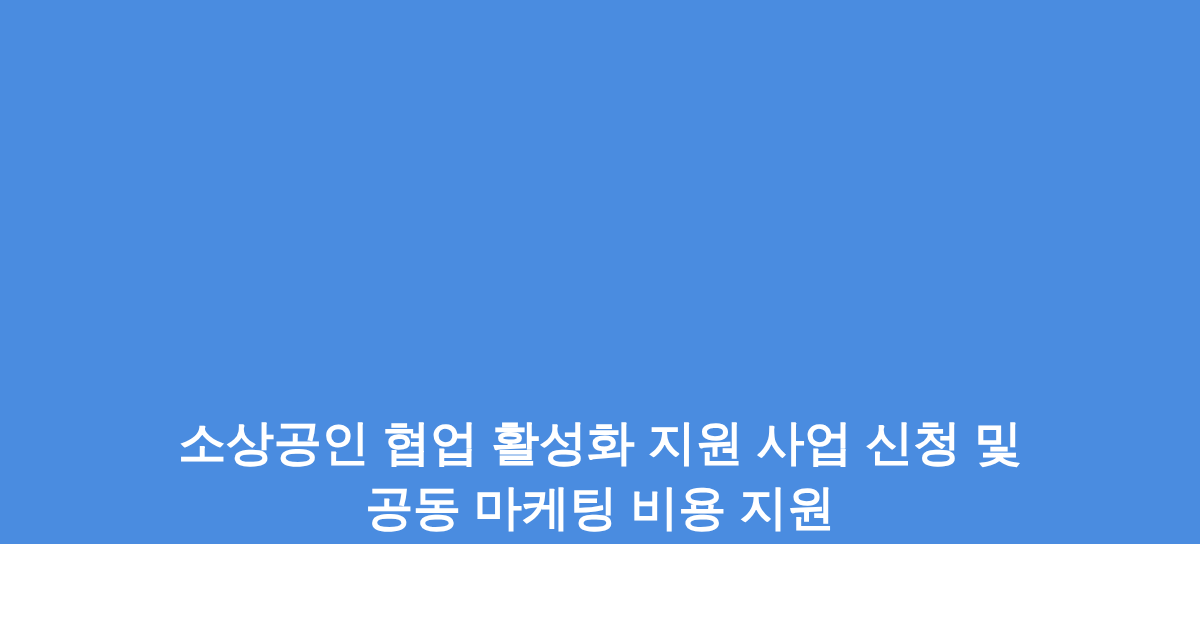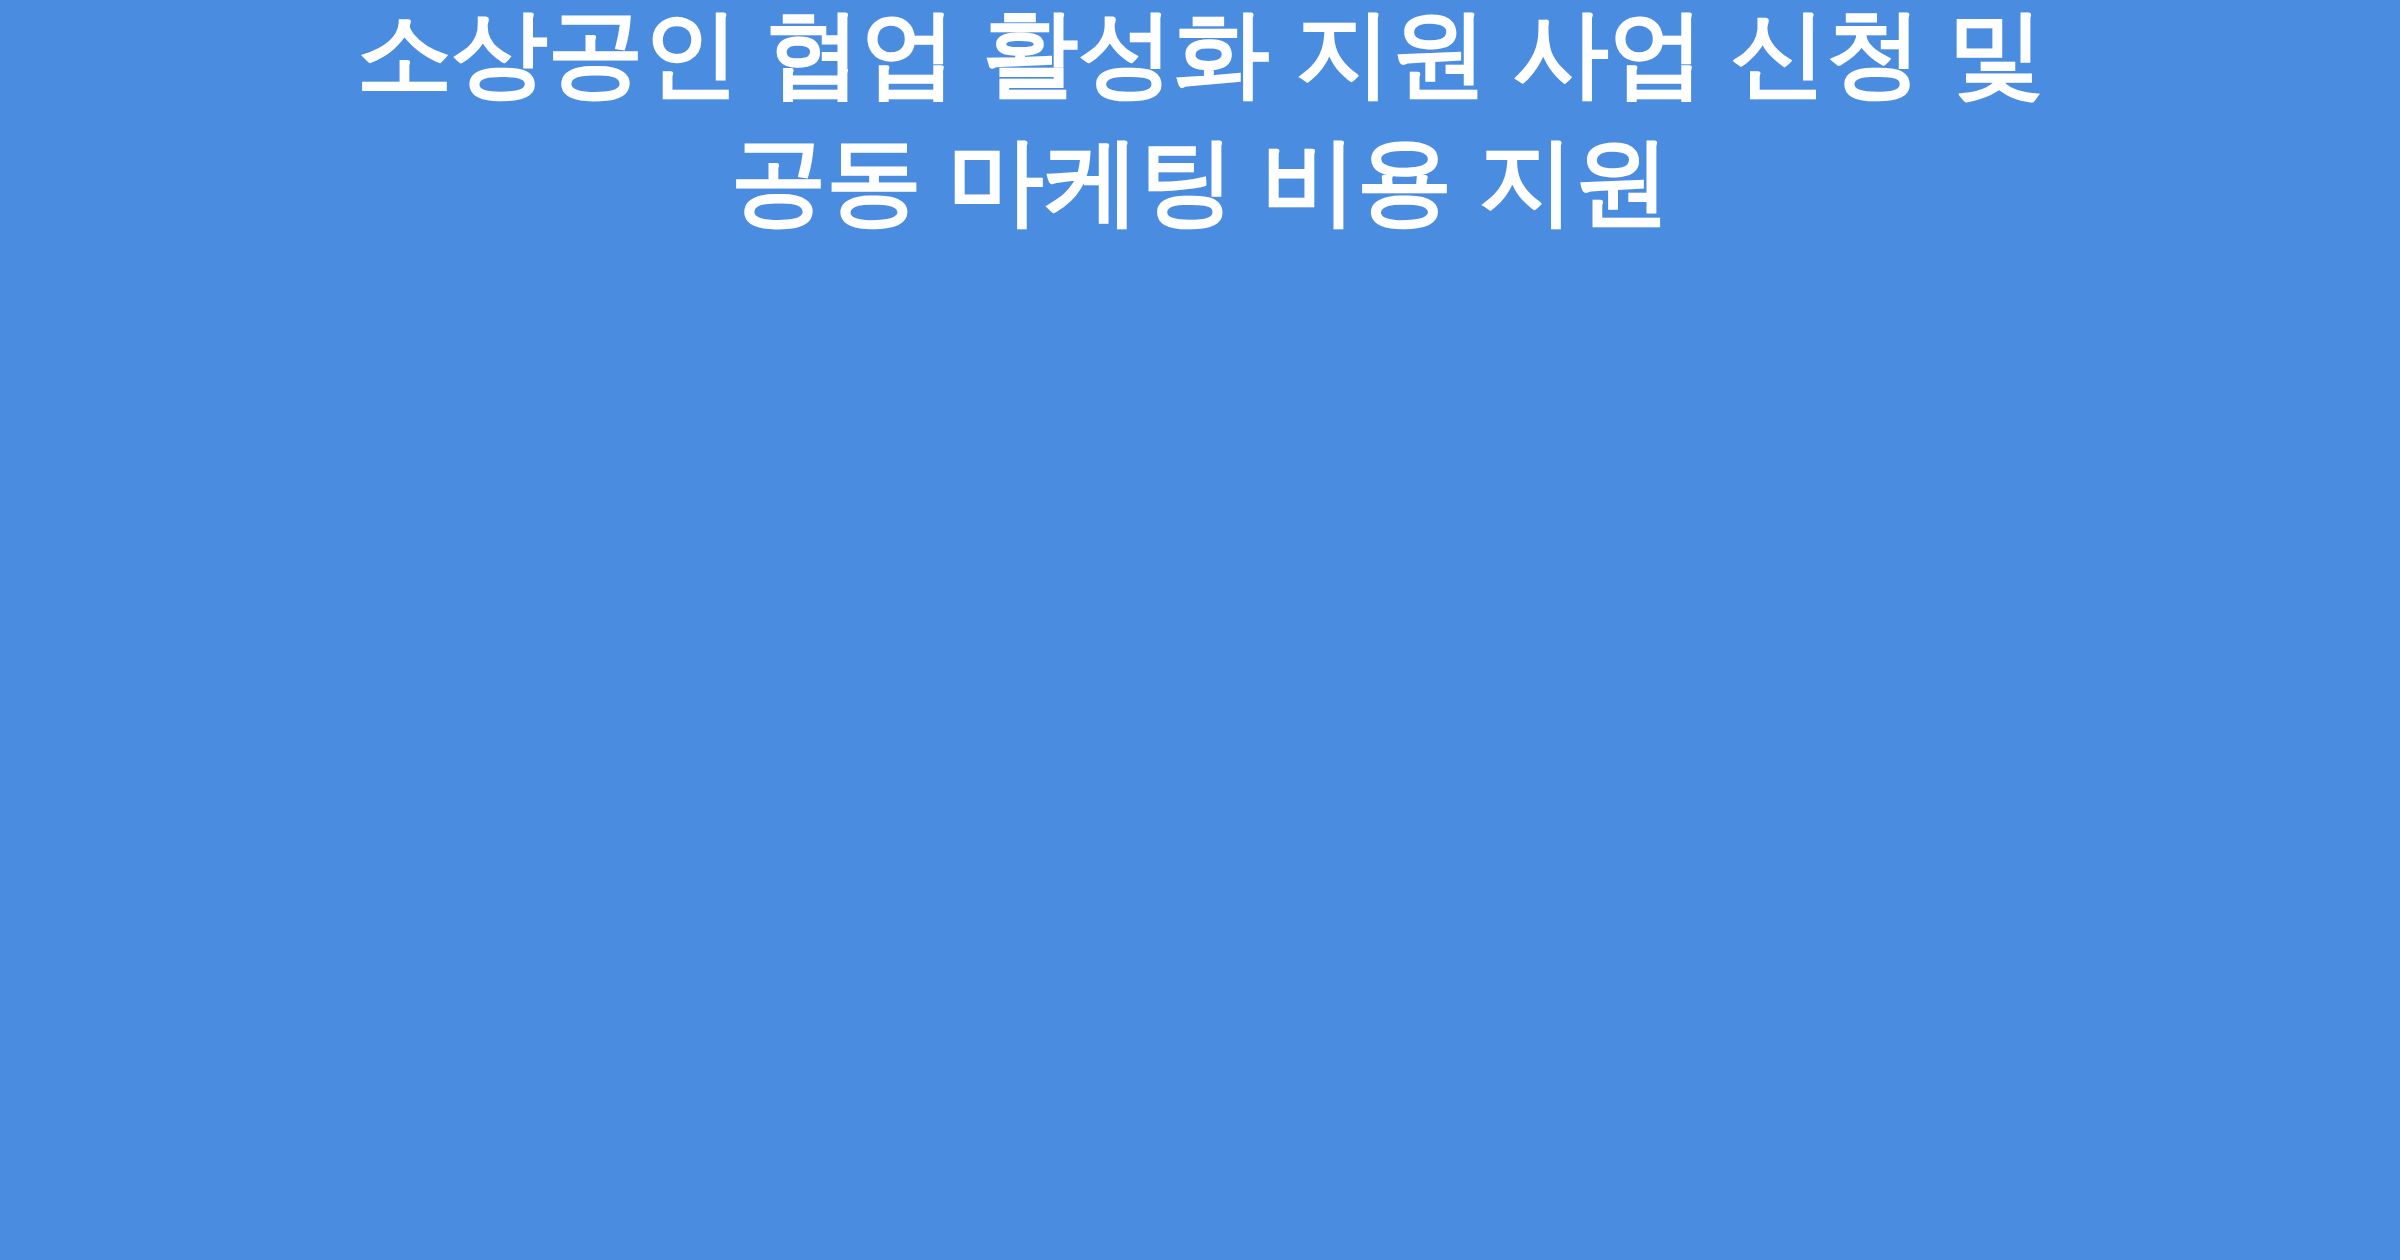--- a/index.html
+++ b/index.html
@@ -13,23 +13,23 @@
     height: 630px;
     overflow: hidden;
     font-family: "Liberation Sans", "DejaVu Sans", sans-serif;
   }
 
   
   .og-card {
     position: relative;
     box-sizing: border-box;
     width: 1200px;
-    height: 630px;
+    height: 544px;
     display: flex;
-    align-items: flex-start;
+    align-items: flex-end;
     justify-content: center;
     background-color: #4a8ce0;
   }
 
   
   .headline-block {
     width: 960px;
     margin: 0 auto;
     padding: 0 24px;
     box-sizing: border-box;

